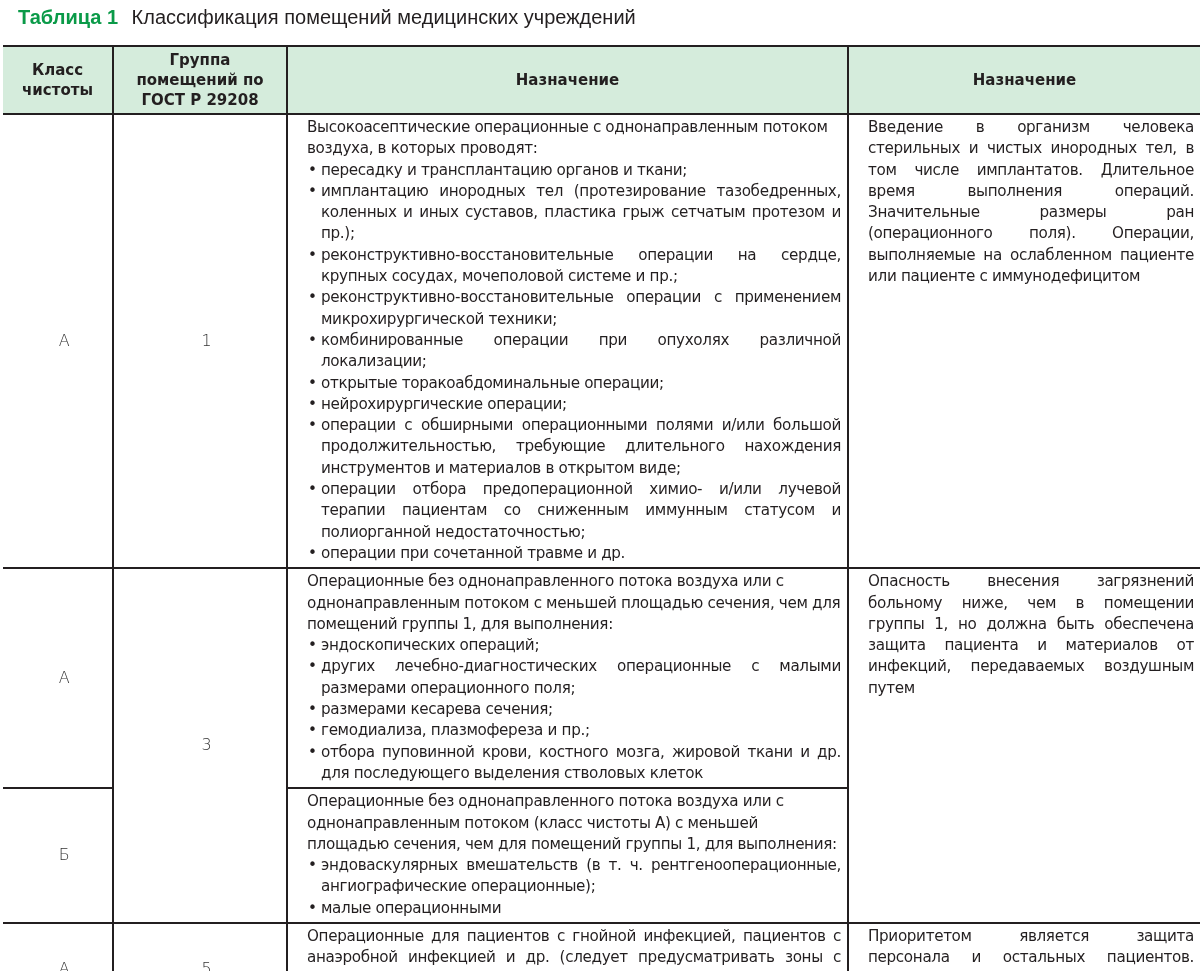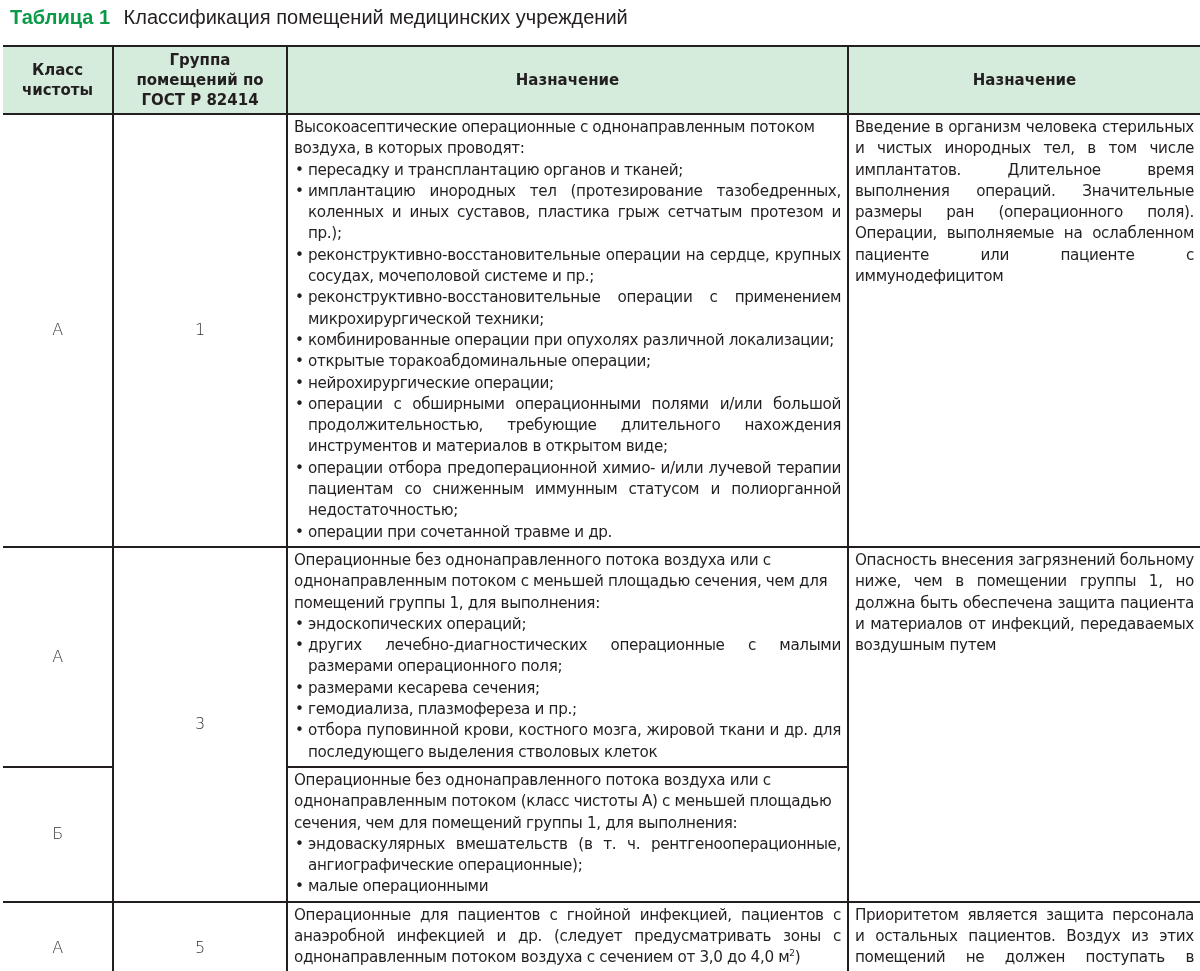--- a/index.html
+++ b/index.html
@@ -1,29 +1,29 @@
 <!DOCTYPE html>
 <html><head>
 <meta charset="utf-8">
 <style>
   html, body { margin: 0; padding: 0; background: #ffffff; }
   body { width: 1200px; height: 971px; position: relative; overflow: hidden;
          font-family: "DejaVu Sans", sans-serif; color: #231f20; }
-  .caption { position: absolute; left: 10px; top: 6px; font-size: 20px; white-space: nowrap;
+  .caption { position: absolute; left: 18px; top: 6px; font-size: 20px; white-space: nowrap;
              font-family: "Liberation Sans", sans-serif; }
   .caption .label { color: #0a9a48; font-weight: bold; margin-right: 8px; }
   .caption .title { color: #231f20; }
   table { position: absolute; left: 3px; top: 45px; width: 1197px; border-collapse: collapse;
           table-layout: fixed; }
   th, td { border: 2px solid #231f20; }
   tr > *:first-child { border-left: none; }
   tr > *:last-child { border-right: none; }
   th { background: #d5ecdc; font-weight: bold; font-size: 15px; line-height: 20px; text-align: center;
        vertical-align: middle; height: 66px; padding: 0 4px; font-family: "DejaVu Sans", sans-serif; }
-  td { vertical-align: top; font-size: 15.2px; line-height: 21.3px; padding: 2px 6px 3px 6px;
+  td { vertical-align: top; font-size: 15.2px; line-height: 21.3px; padding: 2px 6px 3px 19px;
        font-family: "DejaVu Sans", sans-serif; letter-spacing: -0.35px; }
   td.center { text-align: center; vertical-align: middle; font-size: 16px; font-weight: 300; color: #333; }
   td.just { text-align: justify; }
   ul { list-style: none; margin: 0; padding: 0; }
   li { position: relative; padding-left: 14px; text-align: justify; }
   li .bullet { position: absolute; left: 1px; top: 0; }
   sup { font-size: 9px; line-height: 0; }
 </style>
 </head>
 <body>
@@ -36,34 +36,34 @@
 <table>
   <colgroup>
     <col style="width:110px">
     <col style="width:174px">
     <col style="width:561px">
     <col style="width:352px">
   </colgroup>
   <thead>
     <tr>
       <th>Класс чистоты</th>
-      <th>Группа помещений по ГОСТ Р 82414</th>
+      <th>Группа помещений по ГОСТ Р 29208</th>
       <th>Назначение</th>
       <th>Назначение</th>
     </tr>
   </thead>
   <tbody>
 
     <tr style="height:400px">
       <td class="center">А</td>
       <td class="center">1</td>
       <td>
         <div class="just">Высокоасептические операционные с однонаправленным потоком воздуха, в которых проводят:</div>
         <ul>
-            <li><span class="bullet">•</span><span>пересадку и трансплантацию органов и тканей;</span></li>
+            <li><span class="bullet">•</span><span>пересадку и трансплантацию органов и ткани;</span></li>
             <li><span class="bullet">•</span><span>имплантацию инородных тел (протезирование тазобедренных, коленных и иных суставов, пластика грыж сетчатым протезом и пр.);</span></li>
             <li><span class="bullet">•</span><span>реконструктивно-восстановительные операции на сердце, крупных сосудах, мочеполовой системе и пр.;</span></li>
             <li><span class="bullet">•</span><span>реконструктивно-восстановительные операции с применением микрохирургической техники;</span></li>
             <li><span class="bullet">•</span><span>комбинированные операции при опухолях различной локализации;</span></li>
             <li><span class="bullet">•</span><span>открытые торакоабдоминальные операции;</span></li>
             <li><span class="bullet">•</span><span>нейрохирургические операции;</span></li>
             <li><span class="bullet">•</span><span>операции с обширными операционными полями и/или большой продолжительностью, требующие длительного нахождения инструментов и материалов в открытом виде;</span></li>
             <li><span class="bullet">•</span><span>операции отбора предоперационной химио- и/или лучевой терапии пациентам со сниженным иммунным статусом и полиорганной недостаточностью;</span></li>
             <li><span class="bullet">•</span><span>операции при сочетанной травме и др.</span></li>
           </ul>

